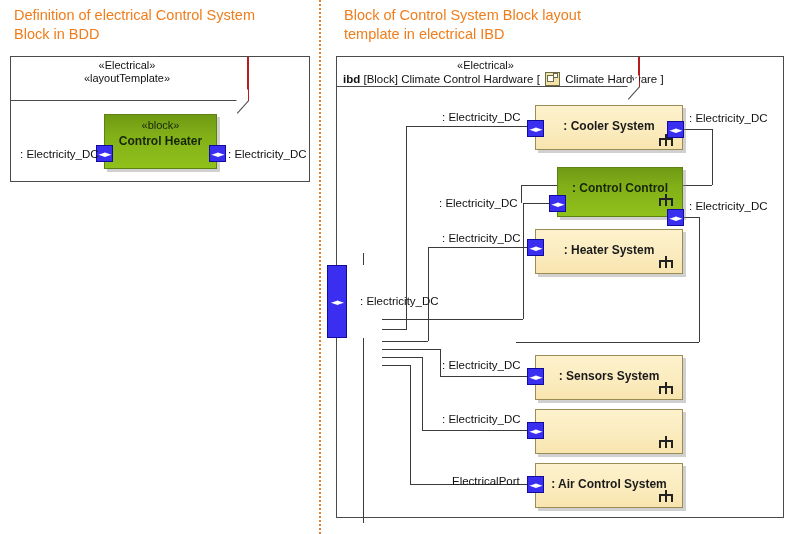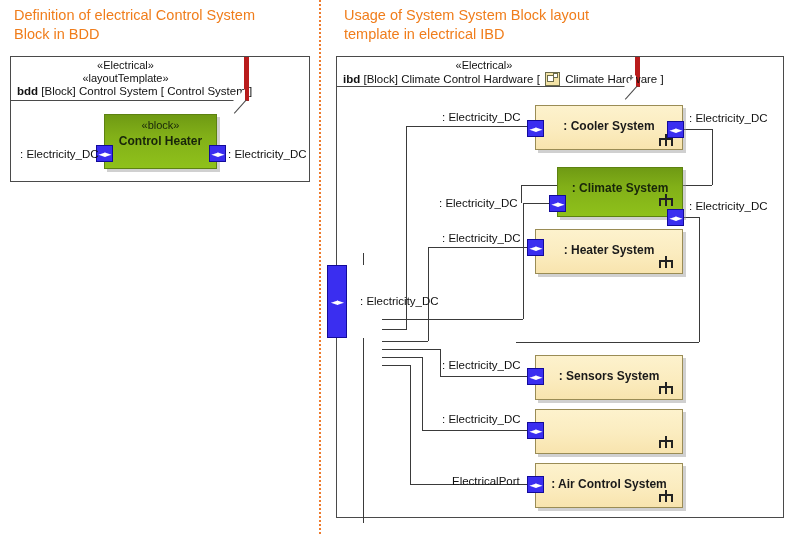--- a/index.html
+++ b/index.html
@@ -28,21 +28,21 @@
   
   .frame{
     position:absolute;border:1px solid #4a4a4a;background:#ffffff;
     box-sizing:border-box;
   }
   #bdd-frame{left:10px;top:56px;width:300px;height:126px;}
   #ibd-frame{left:11px;top:56px;width:448px;height:462px;}
 
   .frame-header{
     position:absolute;left:0;top:0;box-sizing:border-box;
-    border-right:5px solid #b91c1c;border-bottom:1px solid #4a4a4a;
+    border-right:2px solid #b91c1c;border-bottom:1px solid #4a4a4a;
     background:#ffffff;
     font-size:11.5px;color:#111;
     padding:2px 10px 2px 6px;
     line-height:13px;
     white-space:nowrap;
   }
   .frame-header .stereo{display:block;text-align:center;font-size:11px;color:#111;}
   .frame-header .titleline{display:block;text-align:center;font-size:11.5px;}
   .frame-header b{font-weight:bold;}
   .hdr-clip{
@@ -123,21 +123,20 @@
 <div class="panel" id="bdd-panel">
 
   <div class="caption" id="bdd-caption">Definition of electrical Control System
 Block in BDD</div>
 
   <div class="frame" id="bdd-frame">
 
     <div class="frame-header" id="bdd-header">
       <span class="stereo">«Electrical»</span>
       <span class="stereo">«layoutTemplate»</span>
-      <span class="titleline"><b>bdd</b><span> [Block] Control System [ Control System ]</span></span>
       <div class="hdr-clip"></div>
       <div class="hdr-slash"></div>
     </div>
 
     <div class="block green" id="bdd-block" style="left:93px;top:57px;width:113px;height:55px;">
       <div class="stereo">«block»</div>
       <div class="bname" style="top:19px;">Control Heater</div>
     </div>
 
     <div class="port sq" style="left:85px;top:88px;">
@@ -150,21 +149,21 @@
     </div>
     <div class="plabel" style="left:217px;top:91px;">: Electricity_DC</div>
 
   </div>
 </div>
 
 <div class="divider"></div>
 
 <div class="panel" id="ibd-panel">
 
-  <div class="caption" id="ibd-caption">Usage of System System Block layout
+  <div class="caption" id="ibd-caption">Block of Control System Block layout
 template in electrical IBD</div>
 
   <div class="frame" id="ibd-frame">
 
     <div class="frame-header" id="ibd-header">
       <span class="stereo">«Electrical»</span>
       <span class="titleline"><b>ibd</b><span> [Block] Climate Control Hardware [ </span><span class="blk-icon"><i class="o"></i><i class="i1"></i><i class="i2"></i></span><span> Climate Hardware ]</span></span>
       <div class="hdr-clip"></div>
       <div class="hdr-slash"></div>
     </div>
@@ -224,21 +223,21 @@
     <div class="port sq" style="left:190px;top:63px;">
       <span class="arrows">◄►</span>
     </div>
     <div class="plabel" style="left:105px;top:54px;">: Electricity_DC</div>
     <div class="port sq" style="left:330px;top:64px;">
       <span class="arrows">◄►</span>
     </div>
     <div class="plabel" style="left:352px;top:55px;">: Electricity_DC</div>
 
     <div class="block green" style="left:220px;top:110px;width:126px;height:50px;">
-      <div class="bname">: Climate System</div>
+      <div class="bname">: Control Control</div>
       <div class="rake" style="left:101px;top:26px;">
         <i class="stem"></i>
           <i class="hbar"></i>
           <i class="v1"></i>
           <i class="v2"></i>
           <i class="v3"></i>
       </div>
     </div>
     <div class="port sq" style="left:212px;top:138px;">
       <span class="arrows">◄►</span>

